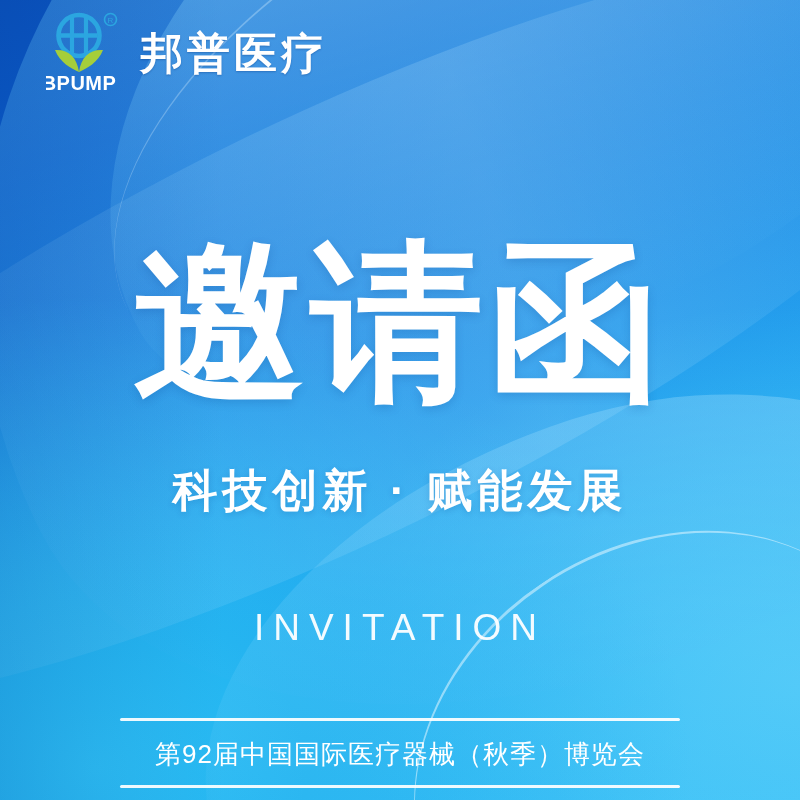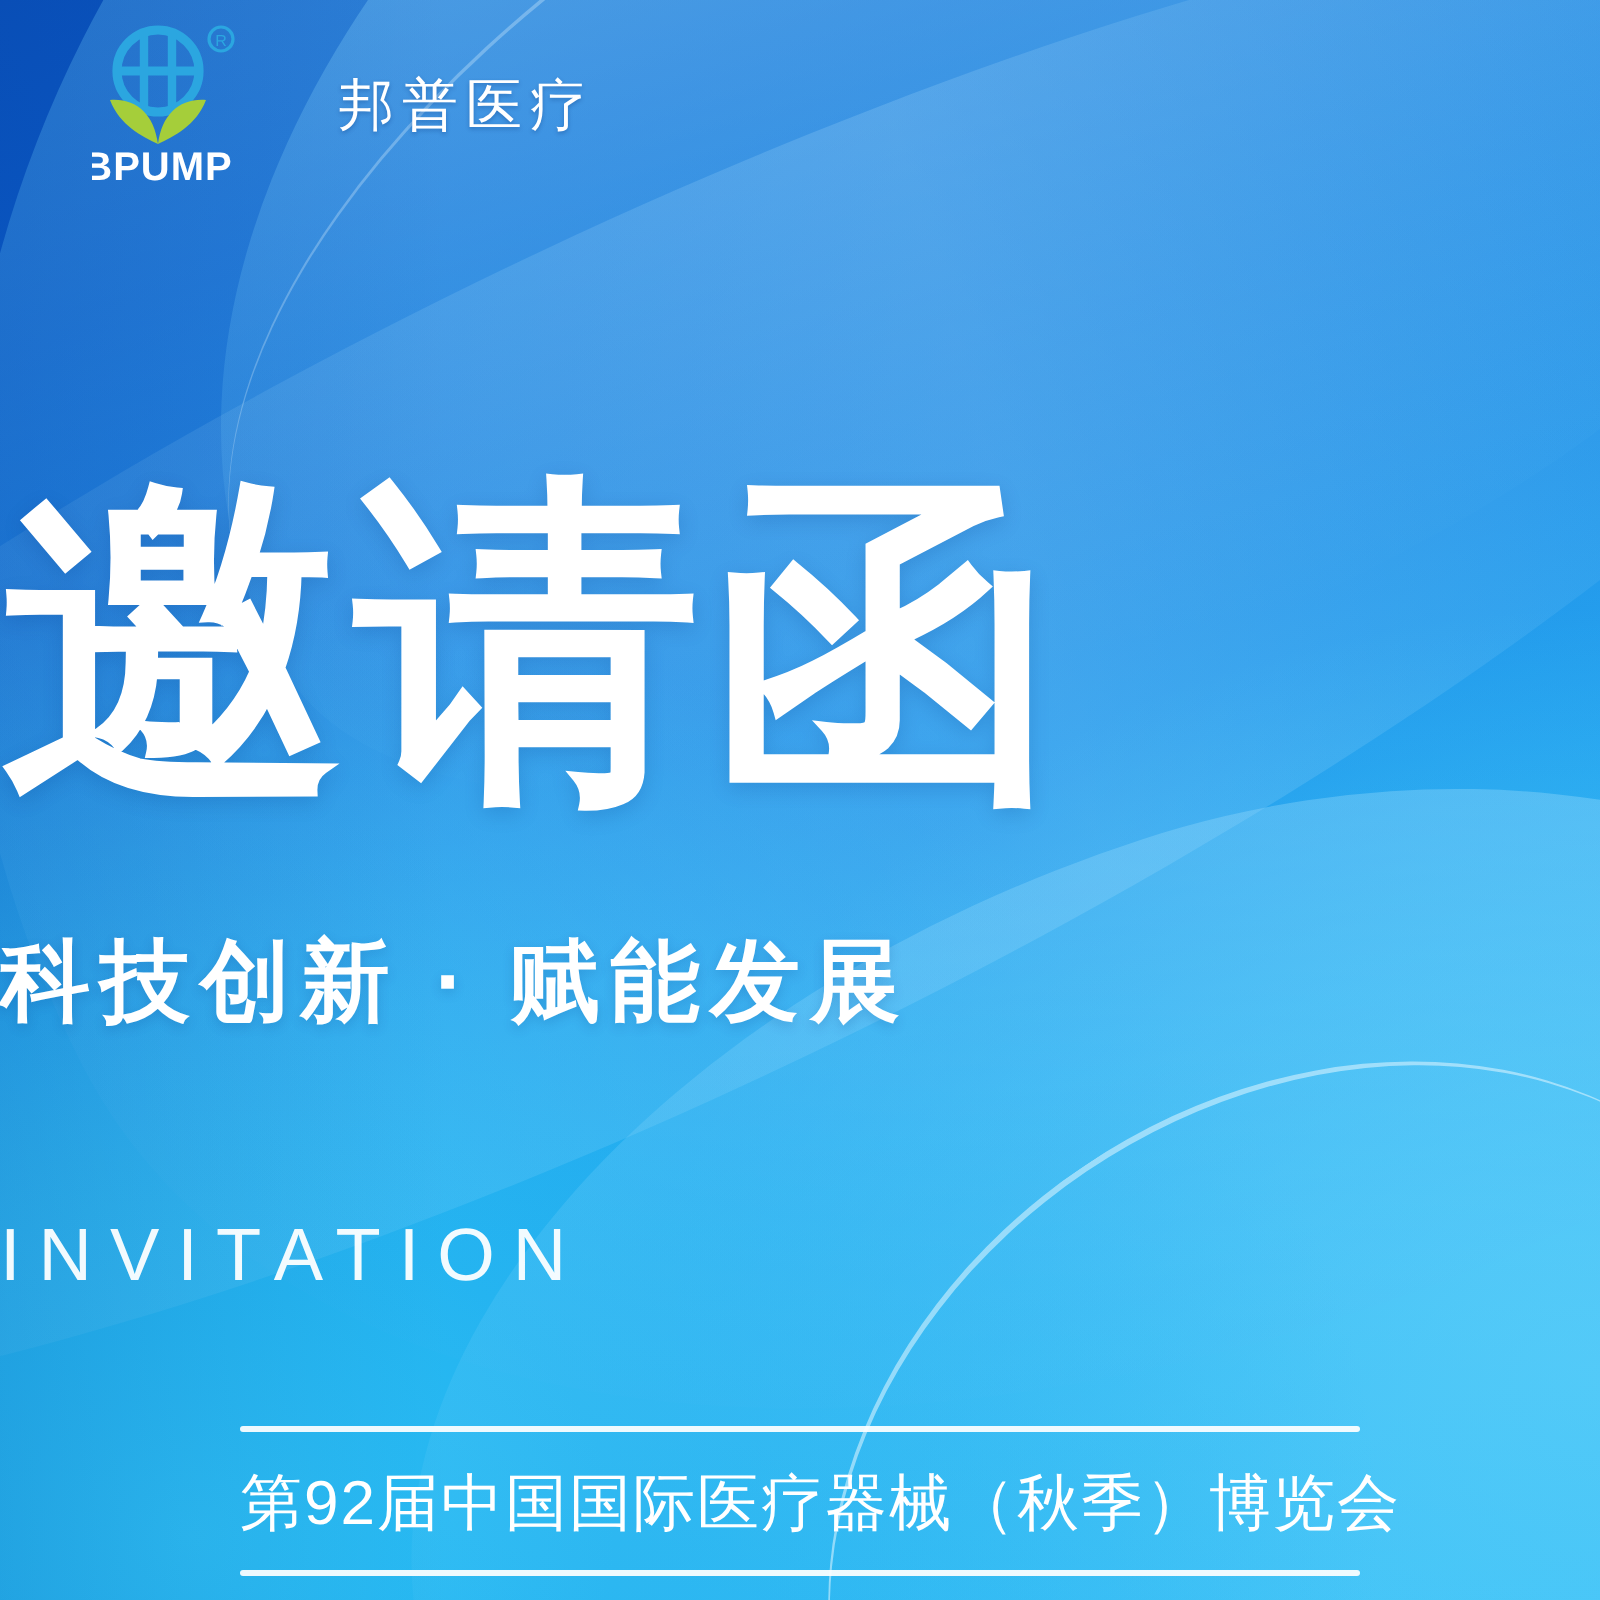--- a/index.html
+++ b/index.html
@@ -108,36 +108,36 @@
   }
   .brand-mark {
     position: relative;
     width: 76px;
     height: 86px;
     flex: 0 0 auto;
   }
   .brand-mark svg { display: block; width: 76px; height: 86px; }
   .brand-name {
     color: #ffffff;
-    font-size: 28px;
-    font-weight: 400;
+    font-size: 43px;
+    font-weight: 700;
     letter-spacing: 4px;
     line-height: 1;
     white-space: nowrap;
     text-shadow: 0 1px 2px rgba(0,40,110,0.30);
-    margin-left: 29px;
   }
 
   
   .hero {
     position: absolute;
     left: 0;
     right: 0;
     top: 236px;
     z-index: 5;
+    text-align: center;
   }
   .hero-title {
     color: #ffffff;
     font-size: 172px;
     font-weight: 700;
     line-height: 1;
     letter-spacing: 6px;
     margin: 0;
     text-shadow: 0 3px 10px rgba(0,55,135,0.18);
   }
@@ -169,21 +169,21 @@
     z-index: 5;
     text-align: center;
   }
   .rule {
     height: 3px;
     background: rgba(255,255,255,0.92);
     border-radius: 2px;
   }
   .footer-text {
     color: #ffffff;
-    font-size: 31px;
+    font-size: 26px;
     font-weight: 400;
     letter-spacing: 1px;
     line-height: 1;
     padding: 20px 0 18px;
     white-space: nowrap;
   }
 </style>
 </head>
 <body>
 

